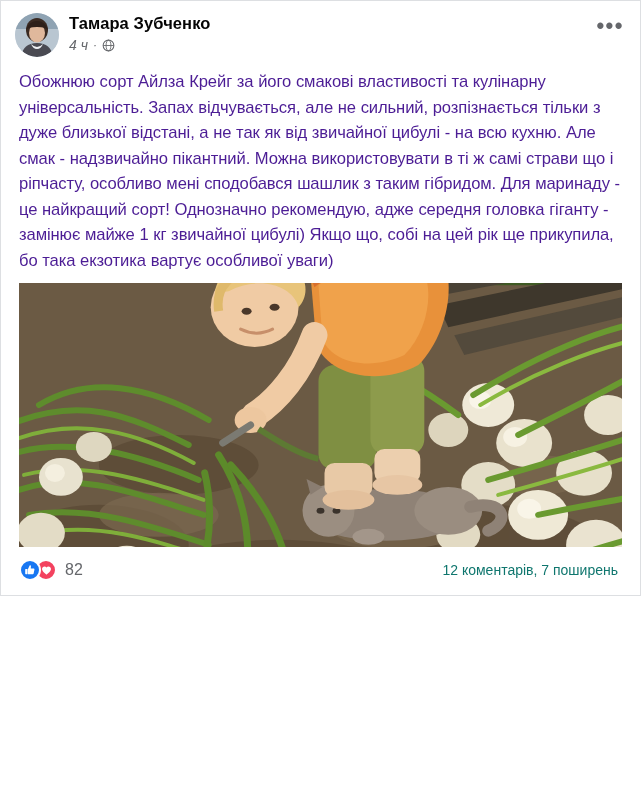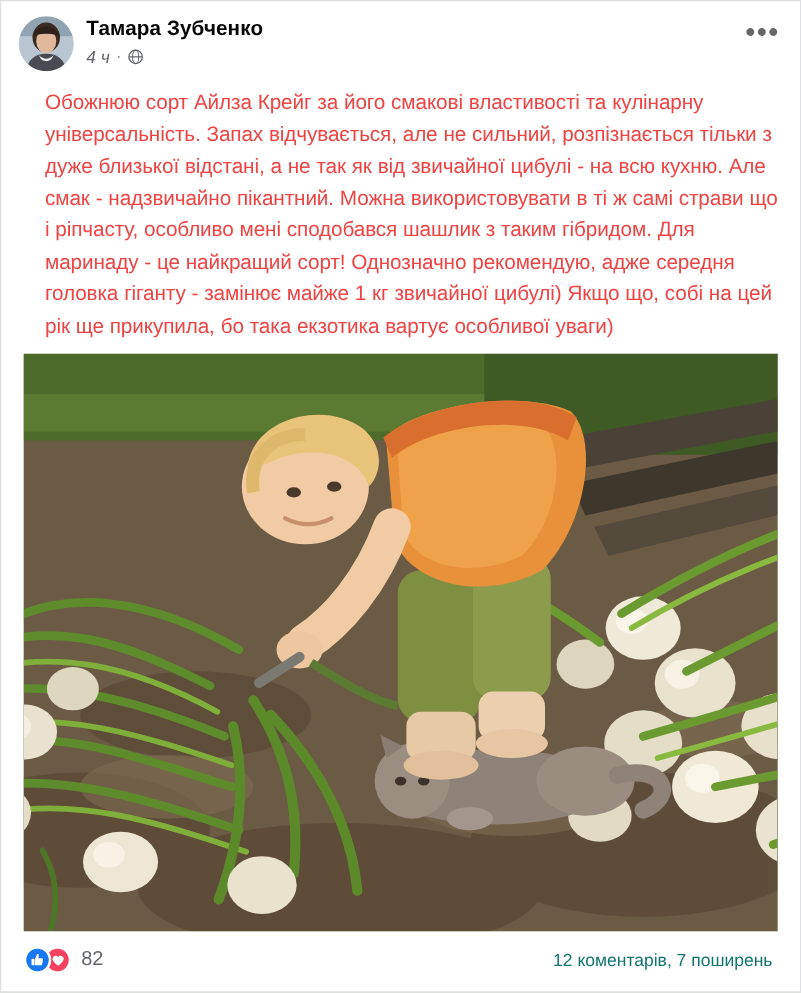--- a/index.html
+++ b/index.html
@@ -9,21 +9,21 @@
   }
   body {
     font-family: "Liberation Sans", sans-serif;
     width: 641px;
     height: 794px;
     overflow: hidden;
   }
   .post-card {
     position: relative;
     width: 641px;
-    height: 794px;
+    height: 596px;
     background: #ffffff;
     box-sizing: border-box;
     border: 1px solid #dddfe2;
     display: flex;
     flex-direction: column;
   }
   
   .post-header {
     display: flex;
     align-items: flex-start;
@@ -82,24 +82,23 @@
     padding: 4px 2px 0 8px;
     font-weight: bold;
     cursor: pointer;
     user-select: none;
   }
   
   .post-text {
     padding: 8px 16px 10px 18px;
     font-size: 16.6px;
     line-height: 25.5px;
-    color: #ef4444;
+    color: #4c1d95;
     letter-spacing: -0.1px;
     word-spacing: 0.2px;
-    margin-left: 17px;
   }
   
   .post-image-wrap {
     margin: 0 18px;
     flex: 1 1 auto;
     position: relative;
     overflow: hidden;
     background: #4b5c2a;
     min-height: 0;
   }

